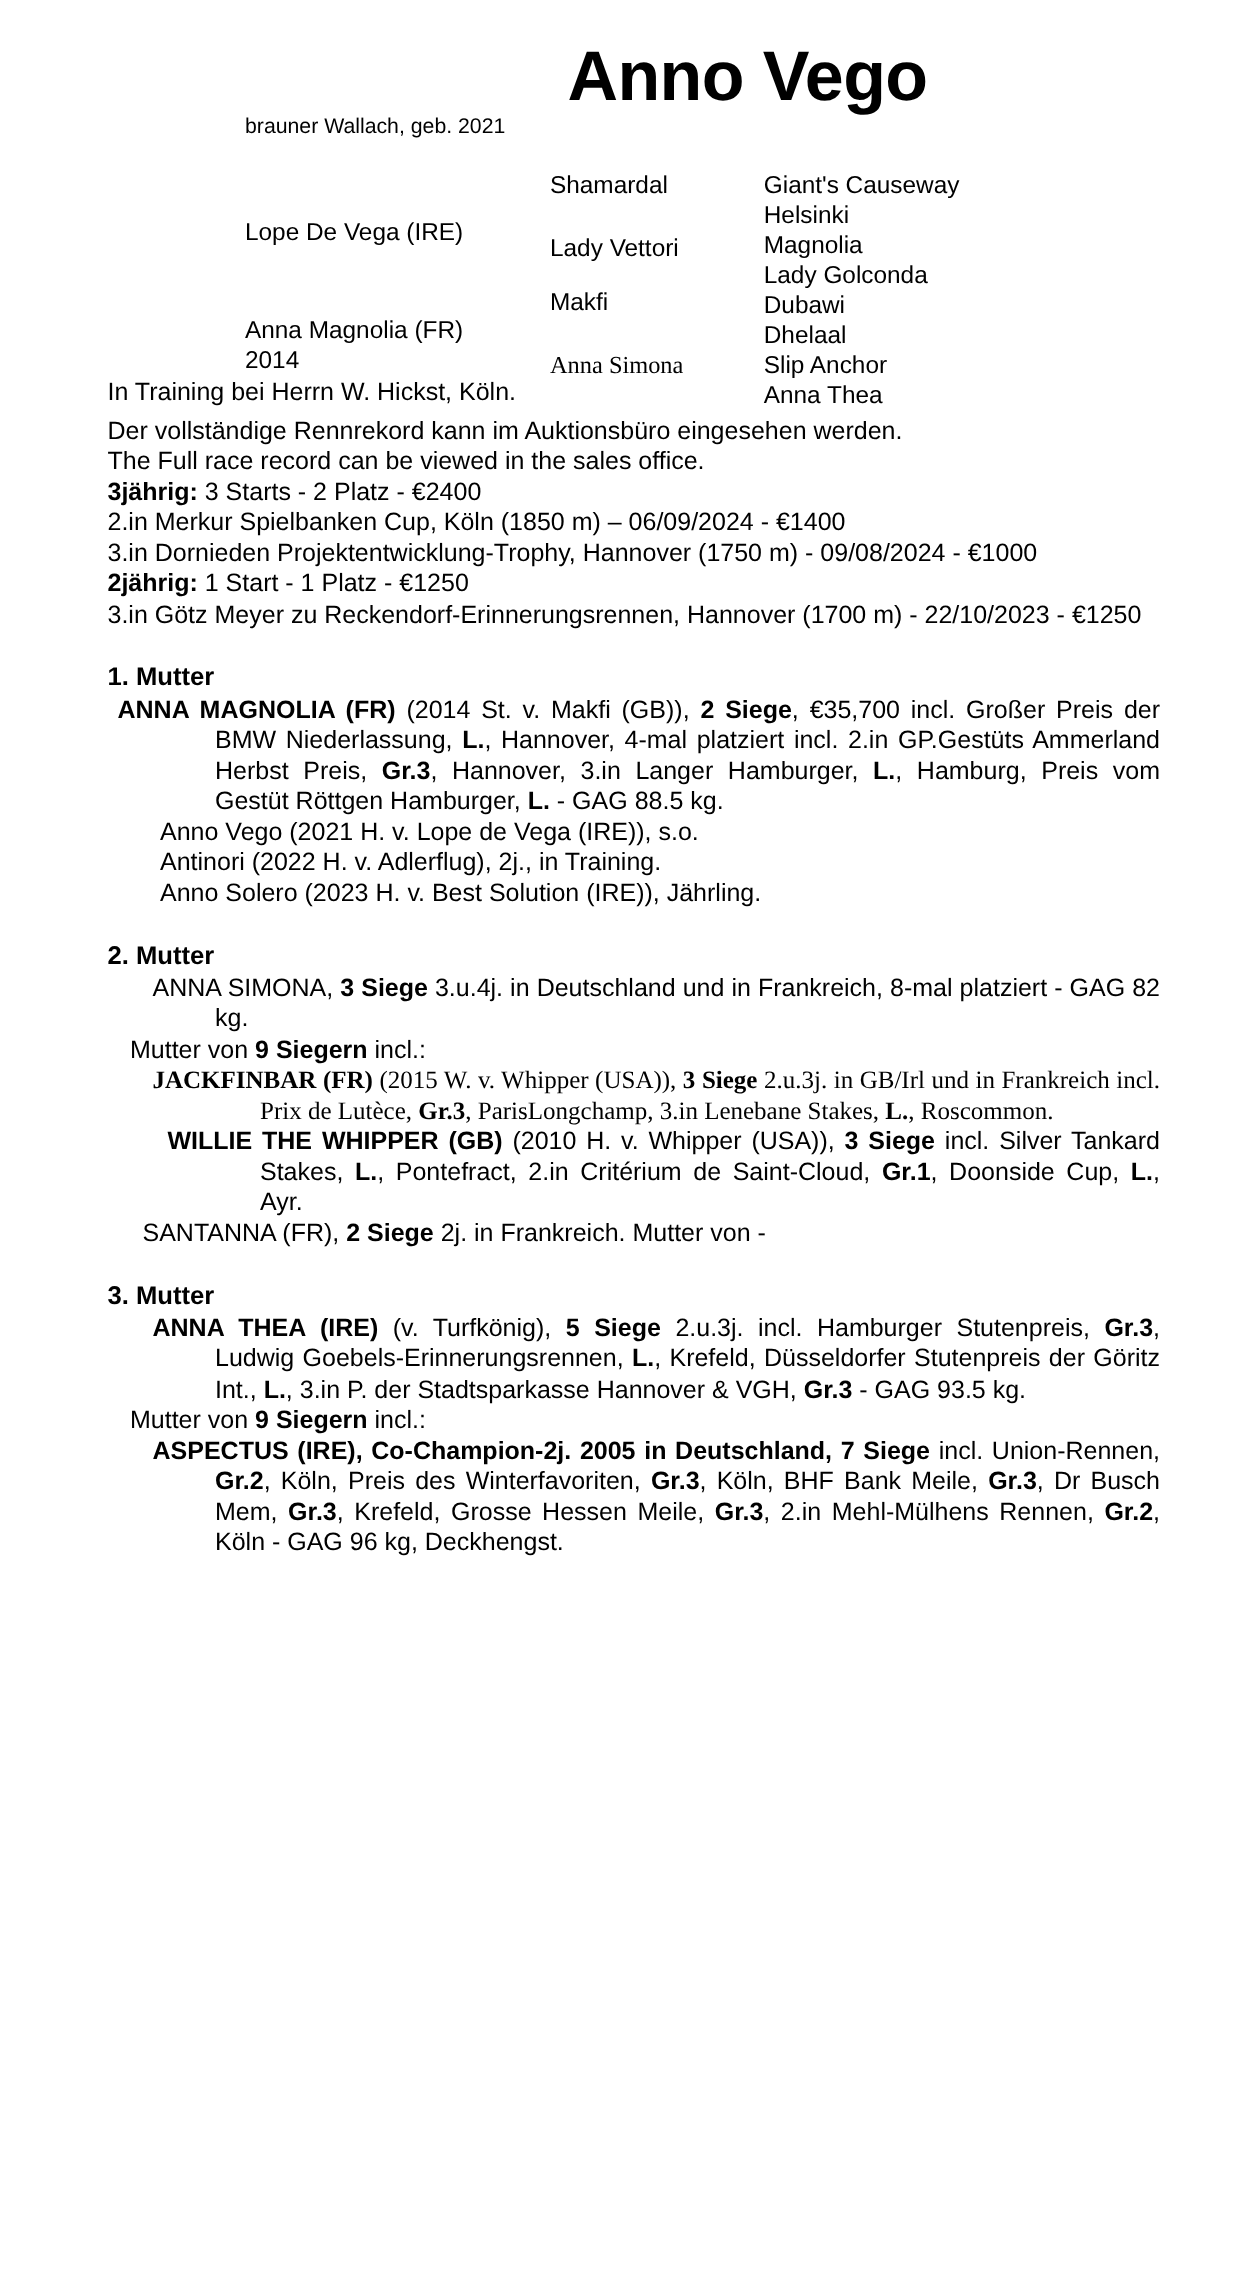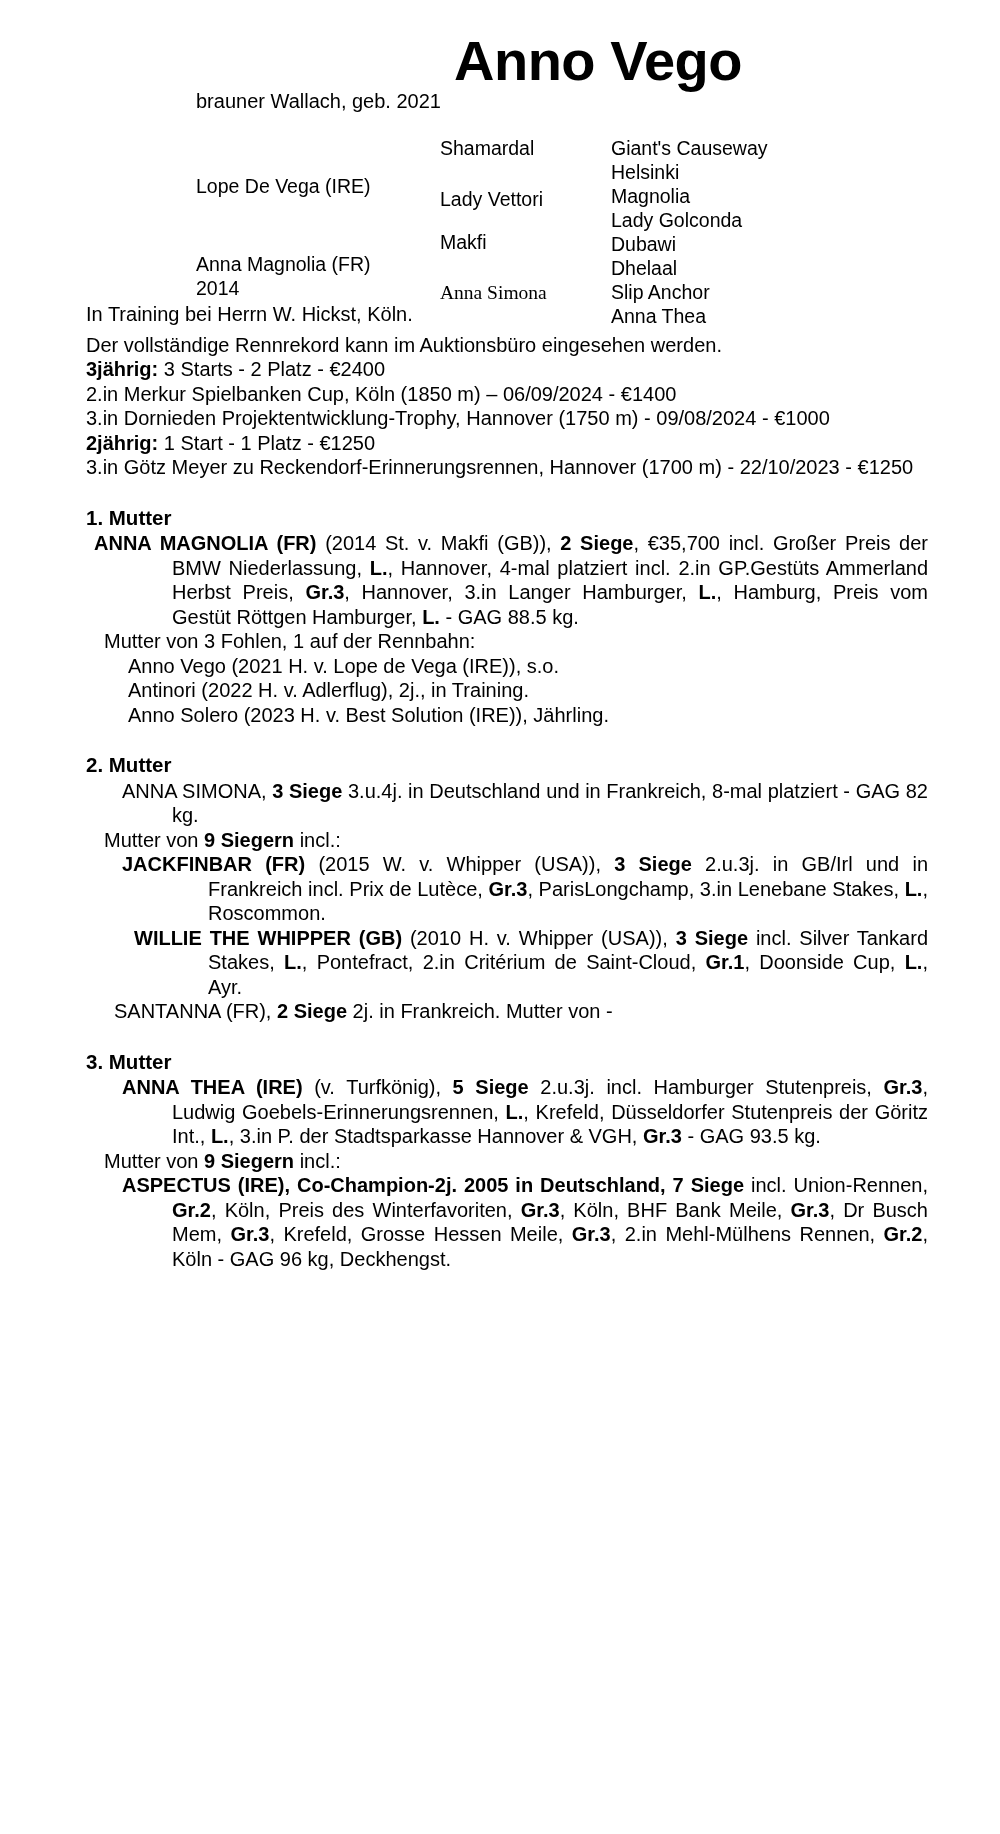--- a/index.html
+++ b/index.html
@@ -62,21 +62,21 @@
     padding-left: 196px;
   }
   .horse-name {
     font-size: 56px;
     font-weight: bold;
     line-height: 46px;
     letter-spacing: -0.5px;
     text-align: center;
   }
   .horse-desc {
-    font-size: 20px;
+    font-size: 17px;
     line-height: 26px;
     margin-top: 4px;
   }
 
   
   .pedigree {
     position: relative;
     margin-top: 6px;
     height: 172px;
     font-size: 19.5px;
@@ -131,20 +131,21 @@
   }
   .para-hang2 {
     padding-left: 86px;
     text-indent: -50px;
   }
   .sub-line2 { padding-left: 18px; }
   .foal-line { padding-left: 42px; }
   .offspring {
     padding-left: 122px;
     text-indent: -86px;
+    font-family: Liberation Serif, serif;
   }
   .offspring2 {
     padding-left: 122px;
     text-indent: -74px;
   }
   .santanna { padding-left: 28px; }
   .arcandi {
     padding-left: 122px;
     text-indent: -48px;
   }
@@ -182,32 +183,32 @@
       <div>Dhelaal</div>
       <div>Slip Anchor</div>
       <div>Anna Thea</div>
     </div>
   </div>
 
   <div class="section training">In Training bei Herrn W. Hickst, Köln.</div>
 
   <div class="section record">
     <p class="just">Der vollständige Rennrekord kann im Auktionsbüro eingesehen werden.</p>
+    <p>The Full race record can be viewed in the sales office.</p>
     <p><b>3jährig:</b><span> 3 Starts - 2 Platz - €2400</span></p>
     <p>2.in   Merkur Spielbanken Cup, Köln (1850 m) – 06/09/2024 - €1400</p>
     <p class="just hang-3j">3.in   Dornieden  Projektentwicklung-Trophy,  Hannover  (1750  m)  -  09/08/2024 - €1000</p>
     <p><b>2jährig:</b><span> 1 Start - 1 Platz - €1250</span></p>
     <p class="hang-2j">3.in Götz Meyer zu Reckendorf-Erinnerungsrennen, Hannover (1700 m) - 22/10/2023 - €1250</p>
   </div>
 
   <div class="section">
     <div class="mutter-head">1. Mutter</div>
     <div class="mutter-body">
       <p class="just para-hang"><b>ANNA MAGNOLIA (FR)</b><span> (2014 St. v. Makfi (GB)), </span><b>2 Siege</b><span>, €35,700 incl. Großer Preis der BMW Niederlassung, </span><b>L.</b><span>, Hannover, 4-mal platziert incl. 2.in GP.Gestüts Ammerland Herbst Preis, </span><b>Gr.3</b><span>, Hannover, 3.in Langer Hamburger, </span><b>L.</b><span>, Hamburg, Preis vom Gestüt Röttgen Hamburger, </span><b>L.</b><span> - GAG 88.5 kg.</span></p>
-      <p class="sub-line2">Mutter von 3 Fohlen, 1 auf der Rennbahn:</p>
       <p class="foal-line">Anno Vego (2021 H. v. Lope de Vega (IRE)), s.o.</p>
       <p class="foal-line">Antinori (2022 H. v. Adlerflug), 2j., in Training.</p>
       <p class="foal-line">Anno Solero (2023 H. v. Best Solution (IRE)), Jährling.</p>
     </div>
   </div>
 
   <div class="section">
     <div class="mutter-head">2. Mutter</div>
     <div class="mutter-body">
       <p class="just para-hang2"><span>ANNA SIMONA, </span><b>3 Siege</b><span> 3.u.4j. in Deutschland und in Frankreich, 8-mal platziert - GAG 82 kg.</span></p>

